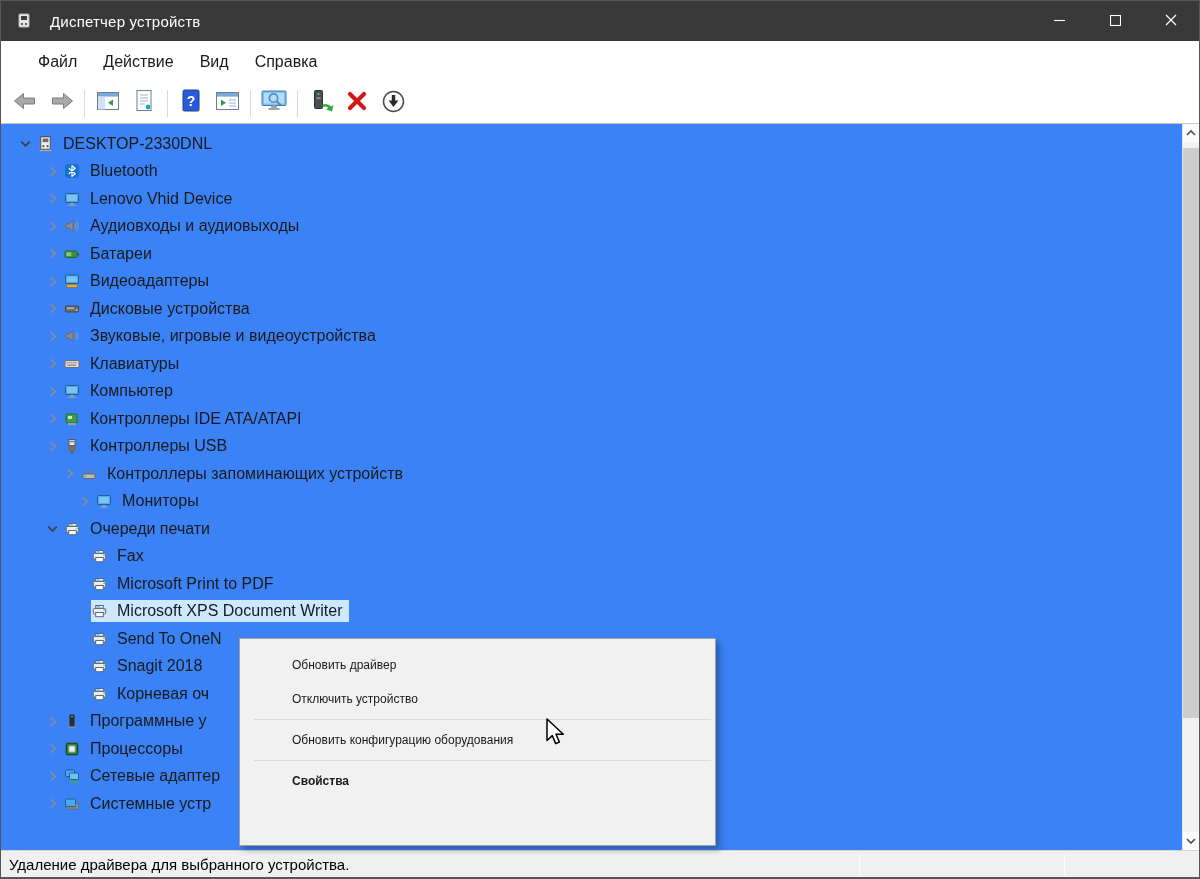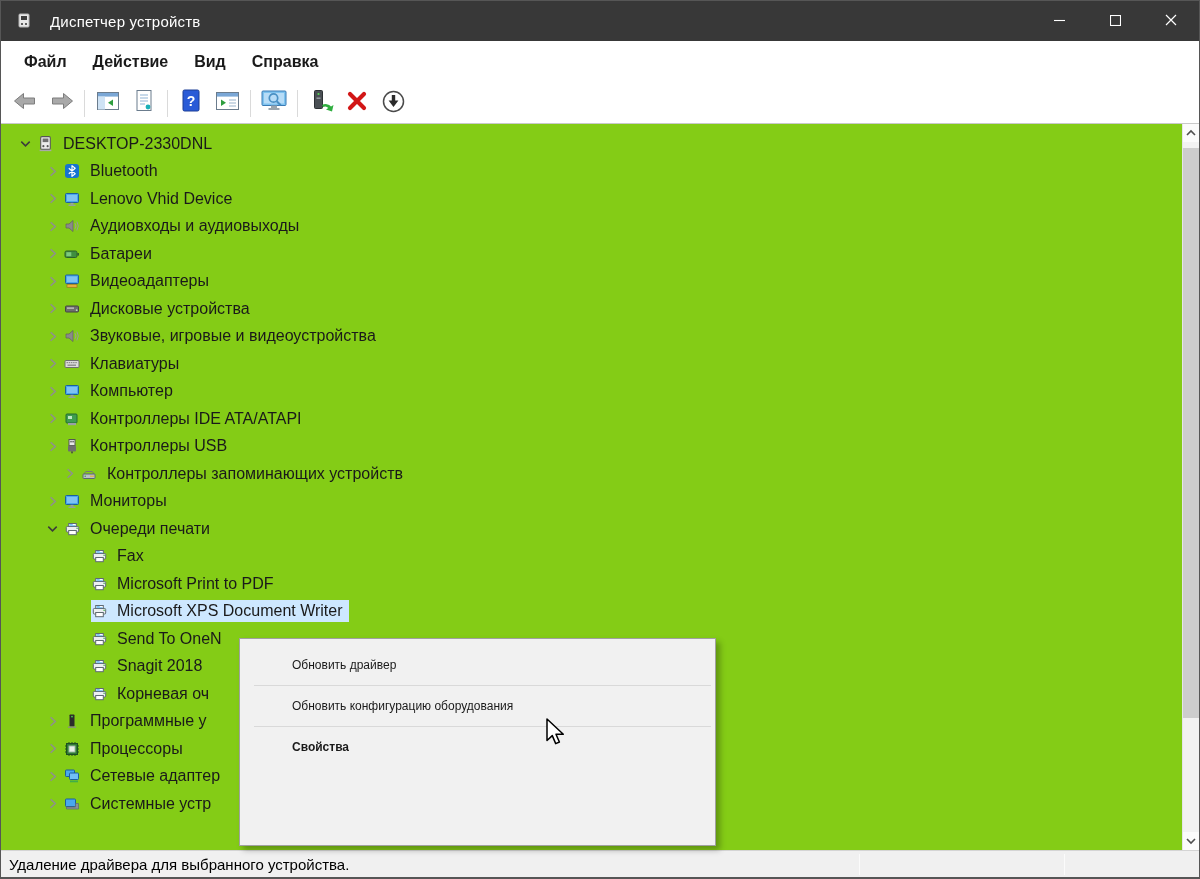--- a/index.html
+++ b/index.html
@@ -11,28 +11,28 @@
     font-family:"Liberation Sans",sans-serif;
     -webkit-font-smoothing:antialiased;
   }
   
   .titlebar{height:40px;background:var(--titlebar-bg,#383838);display:flex;align-items:center;color:#fff;}
   .titlebar .app-icon{width:22px;height:22px;margin:0 14px 0 13px;display:flex;align-items:center;}
   .titlebar .title{font-size:15px;letter-spacing:.2px;flex:1;}
   .win-controls{display:flex;height:40px;}
   .win-btn{width:56px;height:40px;display:flex;align-items:center;justify-content:center;}
   
-  .menubar{height:42px;background:#fff;display:flex;align-items:center;padding-left:10px;font-weight:bold;}
+  .menubar{height:42px;background:#fff;display:flex;align-items:center;padding-left:24px;}
   .menu-item{font-size:16px;color:#1a1a1a;padding:0 13px;line-height:42px;}
   
   .toolbar{height:41px;background:#fff;border-bottom:1px solid #c9c9c9;display:flex;align-items:center;padding-left:6px;}
   .tb-btn{width:36px;height:32px;display:flex;align-items:center;justify-content:center;}
   .tb-sep{width:1px;height:27px;background:#dadada;margin:0 5px;}
   
-  .content{position:relative;height:726px;background:#84cc16;overflow:hidden;}
+  .content{position:relative;height:726px;background:#3b82f6;overflow:hidden;}
   .tree{padding-top:6px;}
   .row{height:27.5px;display:flex;align-items:center;font-size:16px;color:#1a1a1a;white-space:nowrap;}
   .chev{width:24px;height:18px;display:flex;align-items:center;justify-content:center;flex:0 0 24px;}
   .t-icon{width:20px;height:16px;display:flex;align-items:center;flex:0 0 20px;margin-right:2px;}
   .t-label{padding:2px 6px 2px 4px;}
   .selwrap{display:flex;align-items:center;background:var(--selection,#cde8ff);}
   
   .scrollbar{position:absolute;top:0;right:0;bottom:0;width:17px;background:#f2f2f2;border-left:1px solid #e6e6e6;}
   .sb-btn{position:absolute;left:0;width:16px;height:18px;display:flex;align-items:center;justify-content:center;background:#fbfbfb;}
   .sb-up{top:0;} .sb-down{bottom:0;}
@@ -371,21 +371,21 @@
           <span class="t-icon">
             <svg width="16" height="16" viewBox="0 0 16 16">
               <path d="M2.5 8.5l2.3-3h6.4l2.3 3" fill="none" stroke="#777"></path>
               <rect x="2" y="8" width="12" height="4.5" rx=".8" fill="#b9c0c7" stroke="#5d6770"></rect>
               <circle cx="4.2" cy="10.2" r=".8" fill="#3fae49"></circle>
               <rect x="9" y="9.6" width="4" height="1.2" fill="#e9b13e"></rect>
             </svg>
           </span>
           <span class="t-label">Контроллеры запоминающих устройств</span>
         </div>
-        <div class="row" style="padding-left: 39px;">
+        <div class="row" style="padding-left: 39px; margin-left: 32px;">
           <span class="chev">
             <svg width="15" height="15" viewBox="0 0 16 16">
               <path d="M6 3.5 L11 8 L6 12.5" fill="none" stroke="#8f8f8f" stroke-width="1.6"></path>
             </svg>
           </span>
           <span class="t-icon">
             <svg width="16" height="16" viewBox="0 0 16 16">
               <rect x="1.5" y="2.5" width="13" height="9" rx="1" fill="#49a8ee" stroke="#1b5f9e"></rect>
               <rect x="3" y="4" width="10" height="6" fill="#7ec3f2"></rect>
               <rect x="6.5" y="11.8" width="3" height="1.8" fill="#9aa0a6"></rect>
@@ -569,20 +569,21 @@
   </div>
 
   <div class="statusbar">
     <span>Удаление драйвера для выбранного устройства.</span>
     <span class="sb-div sb-div1"></span>
     <span class="sb-div sb-div2"></span>
   </div>
 
   <div class="ctxmenu" id="ctxmenu">
       <div class="cm-item">Обновить драйвер</div>
+      <div class="cm-item">Отключить устройство</div>
       <div class="cm-sep"></div>
       <div class="cm-item">Обновить конфигурацию оборудования</div>
       <div class="cm-sep"></div>
       <div class="cm-item bold">Свойства</div>
     </div>
 
   <div class="cursor">
     <svg width="26" height="30" viewBox="0 0 26 30">
       <path d="M3 2 L3 23.5 L8.3 18.6 L11.7 26.6 L15.4 25 L12 17.2 L19.3 17.2 Z" fill="#fff" stroke="#000" stroke-width="1.5" stroke-linejoin="round"></path>
     </svg>

